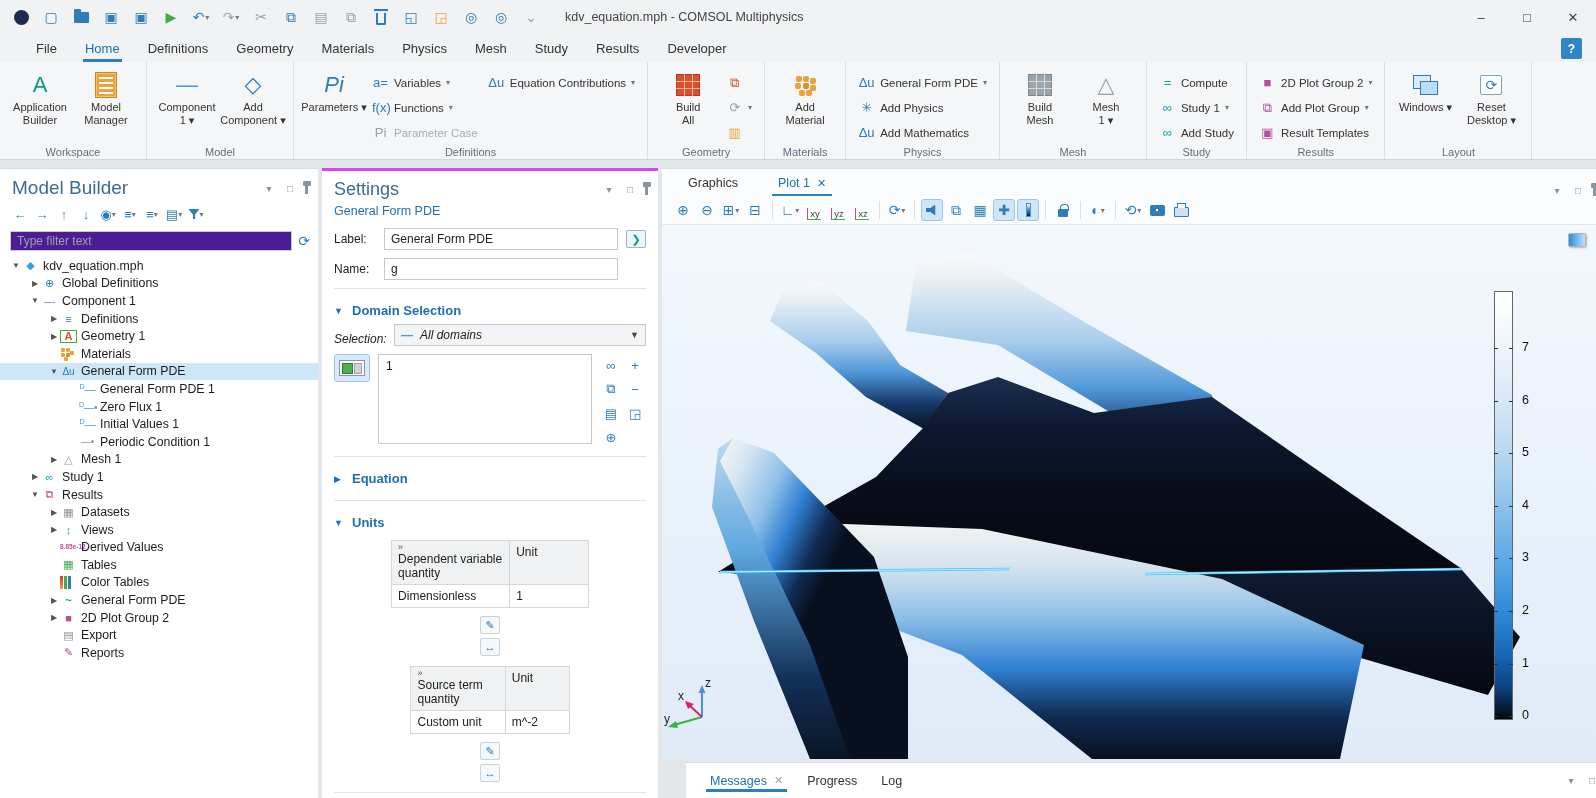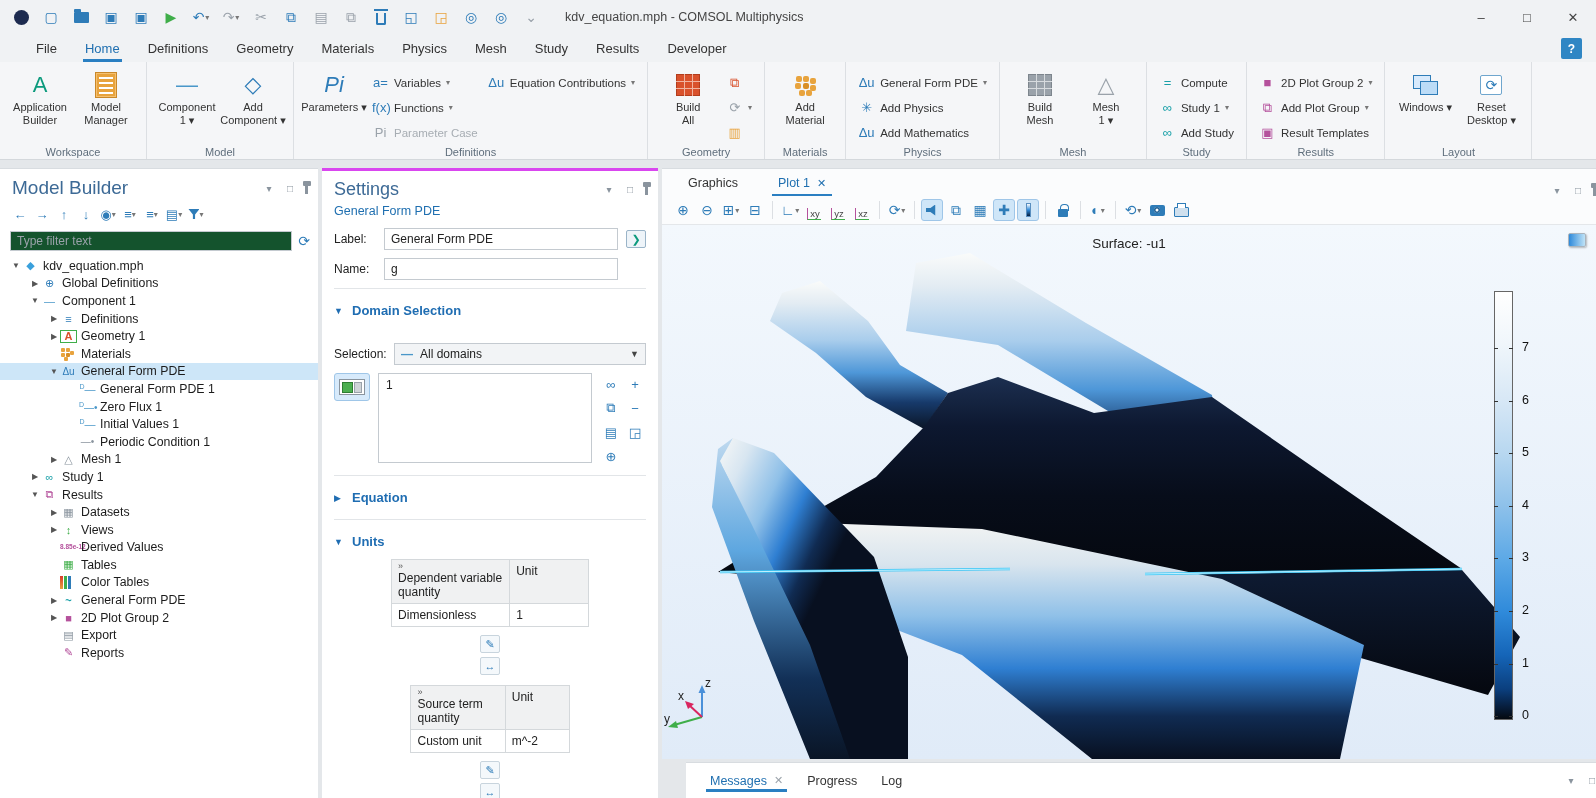--- a/index.html
+++ b/index.html
@@ -91,21 +91,21 @@
 
   .panel-head { display:flex; align-items:center; padding:8px 10px 2px 12px; }
   .panel-title { font-size:19px; color:#3d6a96; flex:1; }
   .panel-winctrls { display:flex; gap:9px; align-items:center; color:#8a949e; font-size:10px; }
   .pw { width:12px; text-align:center; }
 
   
   .mb-toolbar { display:flex; align-items:center; gap:2px; padding:3px 8px 5px 10px; color:#2e7cb8; }
   .mbt { min-width:20px; height:20px; display:flex; align-items:center; justify-content:center; font-size:13px; }
   .mb-filter-row { display:flex; align-items:center; gap:6px; padding:2px 8px 6px 10px; }
-  .mb-filter { flex:1; height:20px; border:1px solid #c4cad0; padding:0 6px; font-size:12px; color:#9aa2aa; background:#14532d; display:flex; align-items:center; }
+  .mb-filter { flex:1; height:20px; border:1px solid #c4cad0; padding:0 6px; font-size:12px; color:#9aa2aa; background:#4c1d95; display:flex; align-items:center; }
   .mb-refresh { color:#2e7cb8; font-size:14px; }
   .tree { position:relative; }
   .trow { height:17.6px; display:flex; align-items:center; font-size:12.3px; color:#1c1c1c; white-space:nowrap; }
   .trow.selected { background:#cde6f8; }
   .tchev { width:12px; font-size:8px; color:#555; text-align:center; flex:none; }
   .ticon { width:17px; text-align:center; font-size:11px; flex:none; margin-right:4px; }
   .tc-cyan{color:#3aa0dc} .tc-blue{color:#2e7cb8} .tc-steel{color:#4a97c9} .tc-teal{color:#19a0a8}
   .tc-gray{color:#8a949e} .tc-magenta{color:#b5519c} .tc-green{color:#3fae49}
   .tbold{font-weight:bold} .tsm{font-size:10px}
   .tg-tiny{font-size:6.5px;line-height:6px;color:#b5519c;font-weight:bold;}
@@ -113,21 +113,21 @@
 
   
   .set-body { padding:0 12px; }
   .set-sub { color:#1f6fb0; font-size:12.5px; padding:2px 12px 10px 12px; }
   .frow { display:flex; align-items:center; gap:8px; margin-bottom:8px; }
   .frow label { width:42px; font-size:12px; color:#222; }
   .finput { flex:1; height:22px; border:1px solid #c4cad0; padding:0 6px; font-size:12px; display:flex; align-items:center; background:#fff; }
   .sec-divider { border-top:1px solid #e2e5e8; margin:8px 0; }
   .sec-head { display:flex; align-items:center; gap:8px; color:#1f6db2; font-size:13px; font-weight:bold; padding:6px 0; }
   .sec-chev { font-size:9px; width:10px; }
-  .sel-row { display:flex; align-items:center; gap:8px; margin:19px 0 8px 0; }
+  .sel-row { display:flex; align-items:flex-end; gap:8px; margin:0 0 8px 0;font-style:italic; }
   .sel-row label { width:52px; }
   .sel-dd { flex:1; height:22px; border:1px solid #c4cad0; background:#f2f4f6; display:flex; align-items:center; padding:0 6px; gap:7px; }
   .sel-dd .dash { color:#4a97c9; font-weight:bold; }
   .sel-dd .ddcar { margin-left:auto; font-size:9px; color:#444; }
   .sel-area { display:flex; gap:8px; }
   .tglbtn { width:36px; height:28px; background:#d7eafb; border:1px solid #9fc6e8; border-radius:3px; display:flex; align-items:center; justify-content:center; }
   .sel-list { flex:1; height:90px; border:1px solid #c4cad0; background:#fff; padding:4px 7px; font-size:12px; }
   .sel-icons { display:grid; grid-template-columns:22px 22px; grid-auto-rows:22px; gap:2px; }
   .sic { display:flex; align-items:center; justify-content:center; color:#2e7cb8; font-size:13px; }
   .utable-wrap { display:flex; gap:6px; margin:4px 0 10px 0; align-items:center;flex-direction:column; }
@@ -852,21 +852,20 @@
       <polygon fill="url(#gdark)" points="56,347 150,288 214,252 262,202 286,168 336,152 432,188 550,172 700,276 800,344 483,349 380,332 290,312 176,330 90,350"></polygon>
       <polygon fill="url(#gwing)" points="483,350 800,345 858,412 826,470 654,420 548,372"></polygon>
       <polygon fill="url(#g2)" points="98,296 320,304 560,354 702,420 678,534 430,534 300,430 92,350"></polygon>
       <polygon fill="url(#g3b)" points="71,213 60,240 94,304 152,424 192,534 148,534 92,396 50,282 56,224"></polygon>
       <polygon fill="url(#g3)" points="71,213 112,228 212,332 246,432 246,534 188,534 148,420 90,300 58,236"></polygon>
       <path d="M58,347 L348,344" stroke="#38c6f6" stroke-width="2.4" fill="none"></path>
       <path d="M58,347 L348,344" stroke="#e8fbff" stroke-width="0.8" fill="none"></path>
       <path d="M483,349 L800,344" stroke="#38c6f6" stroke-width="2.4" fill="none"></path>
       <path d="M483,349 L800,344" stroke="#e8fbff" stroke-width="0.8" fill="none"></path>
     </svg>
-    <div class="plot-title">Surface: -u1</div>
     <div class="plot-propbtn"></div>
     <div class="colorbar"></div>
     <div id="cb-ticks">
         <div class="cbtick" style="left: 860px; top: 115px;">7</div>
         <div class="cbmark" style="left: 832px; top: 123px;"></div>
         <div class="cbmark" style="left: 847px; top: 123px;"></div>
         <div class="cbtick" style="left: 860px; top: 167.6px;">6</div>
         <div class="cbmark" style="left: 832px; top: 175.6px;"></div>
         <div class="cbmark" style="left: 847px; top: 175.6px;"></div>
         <div class="cbtick" style="left: 860px; top: 220.2px;">5</div>

